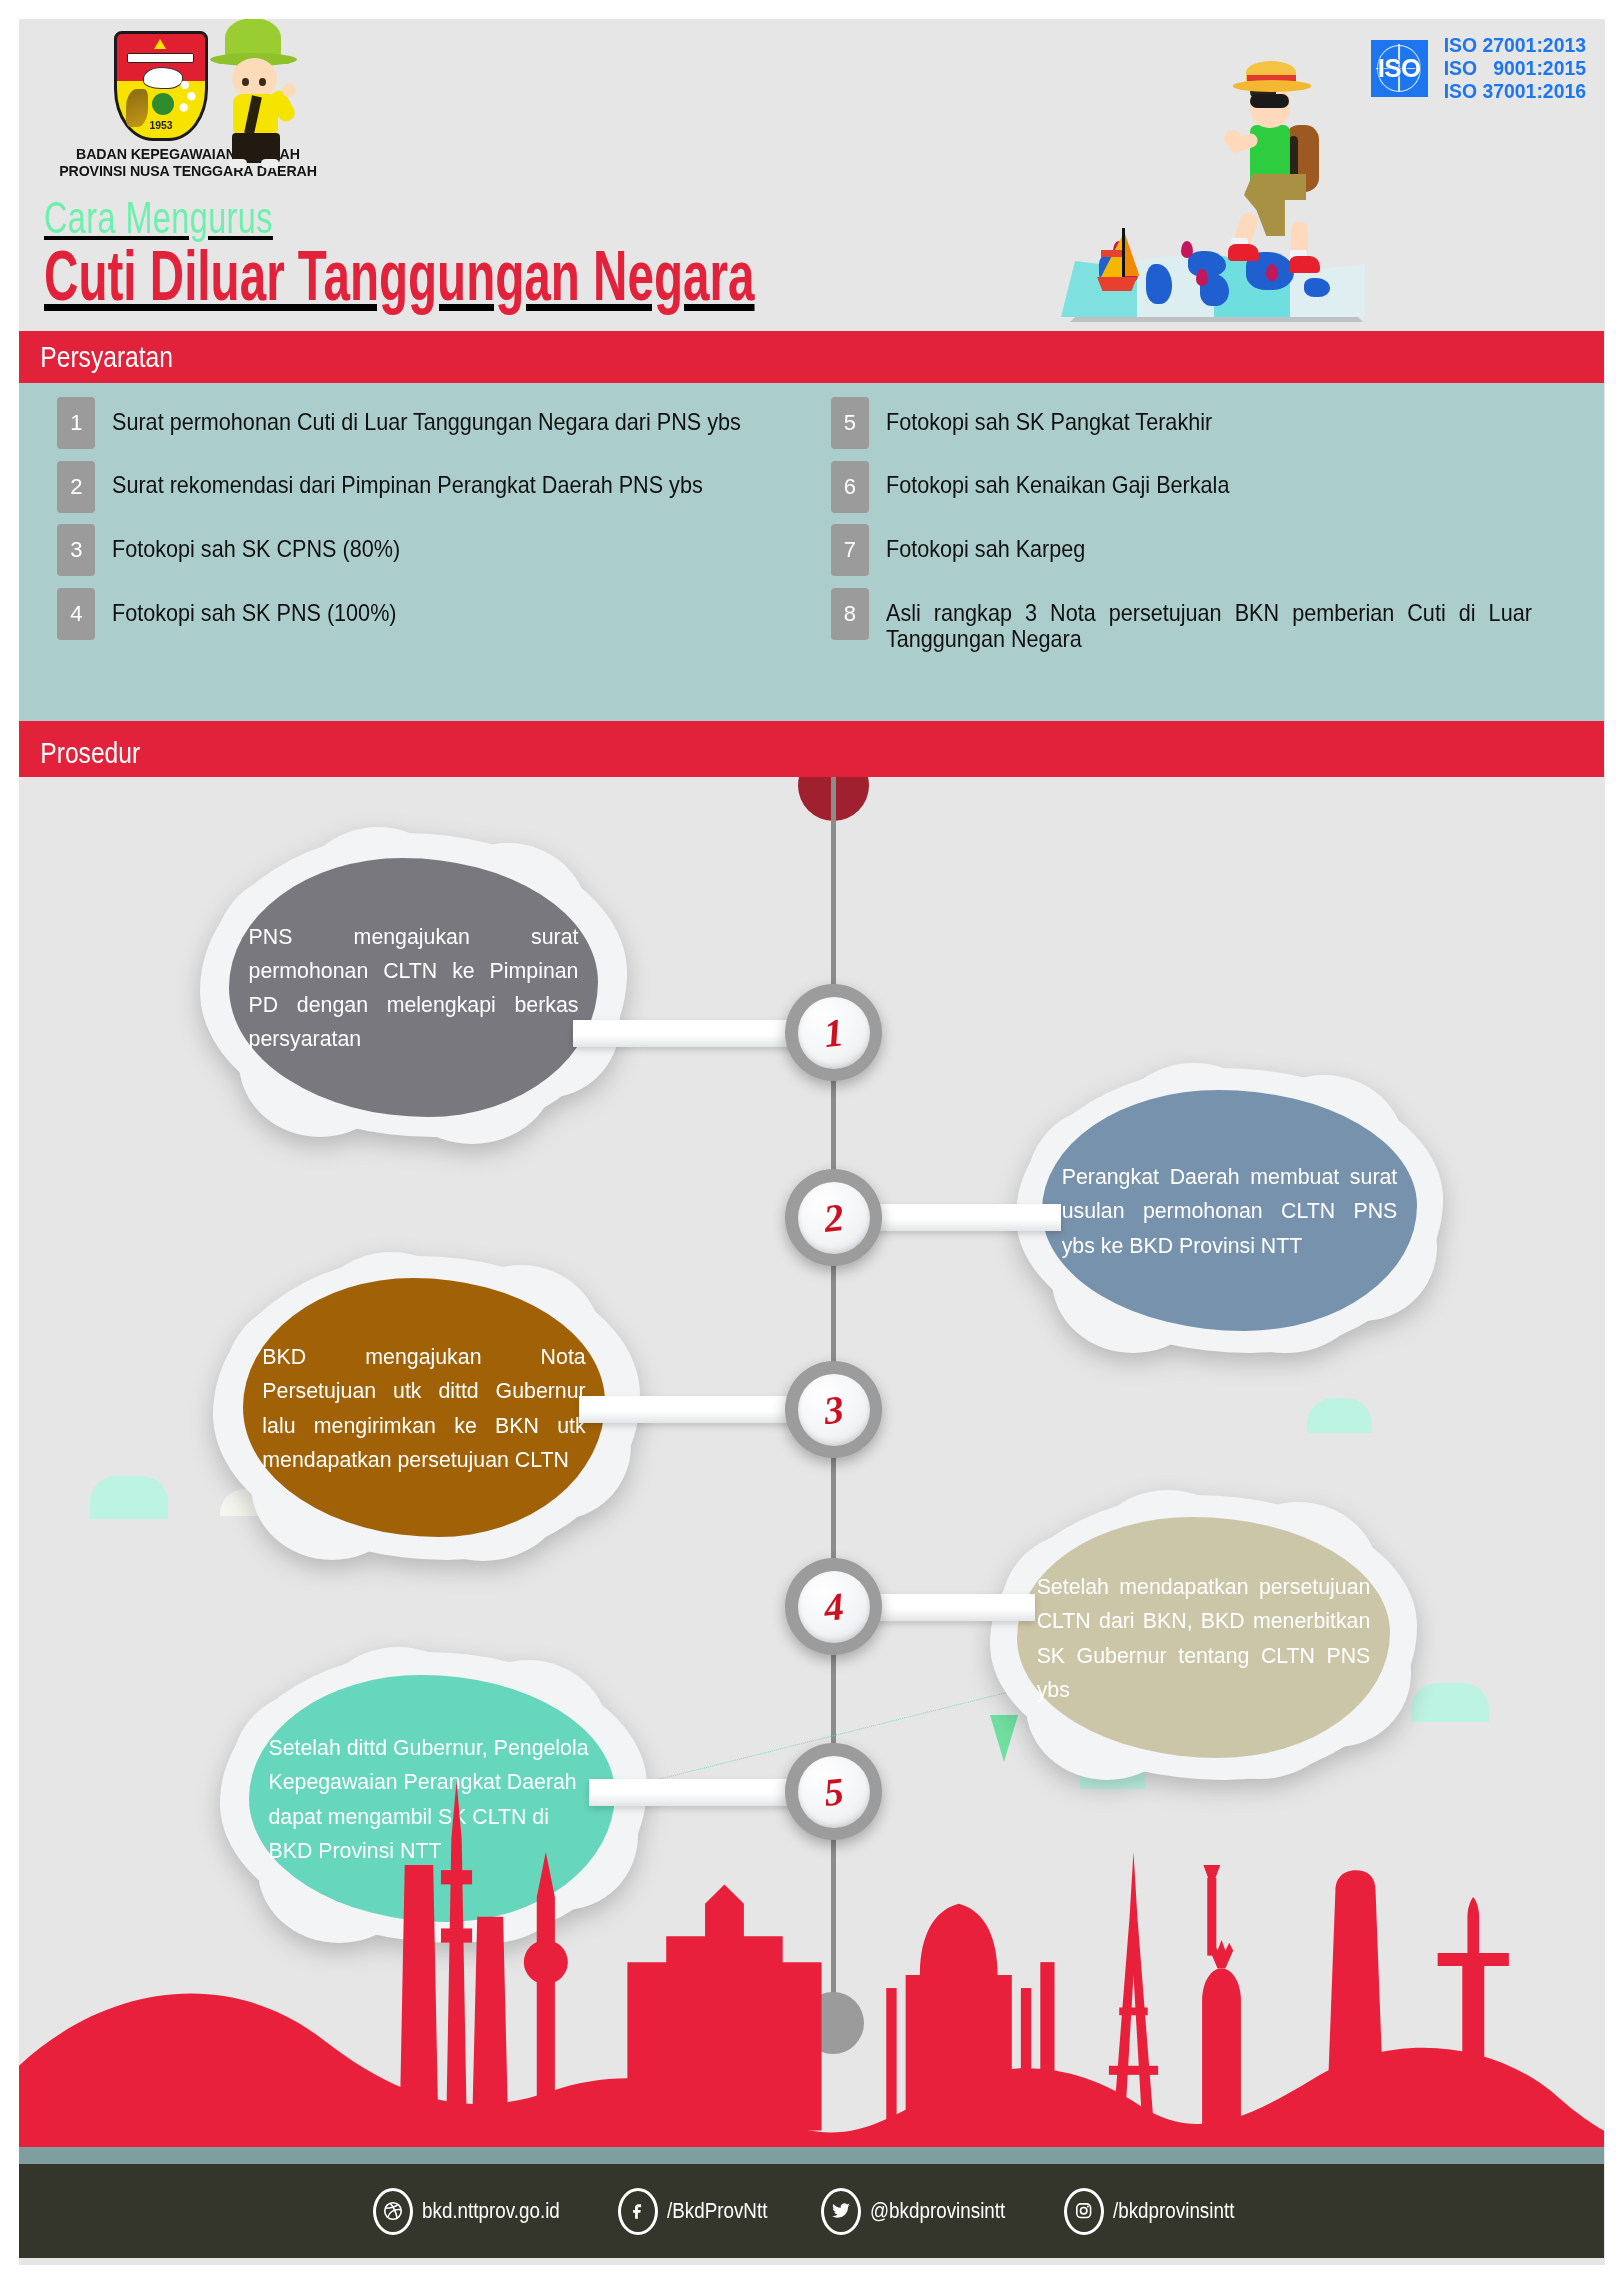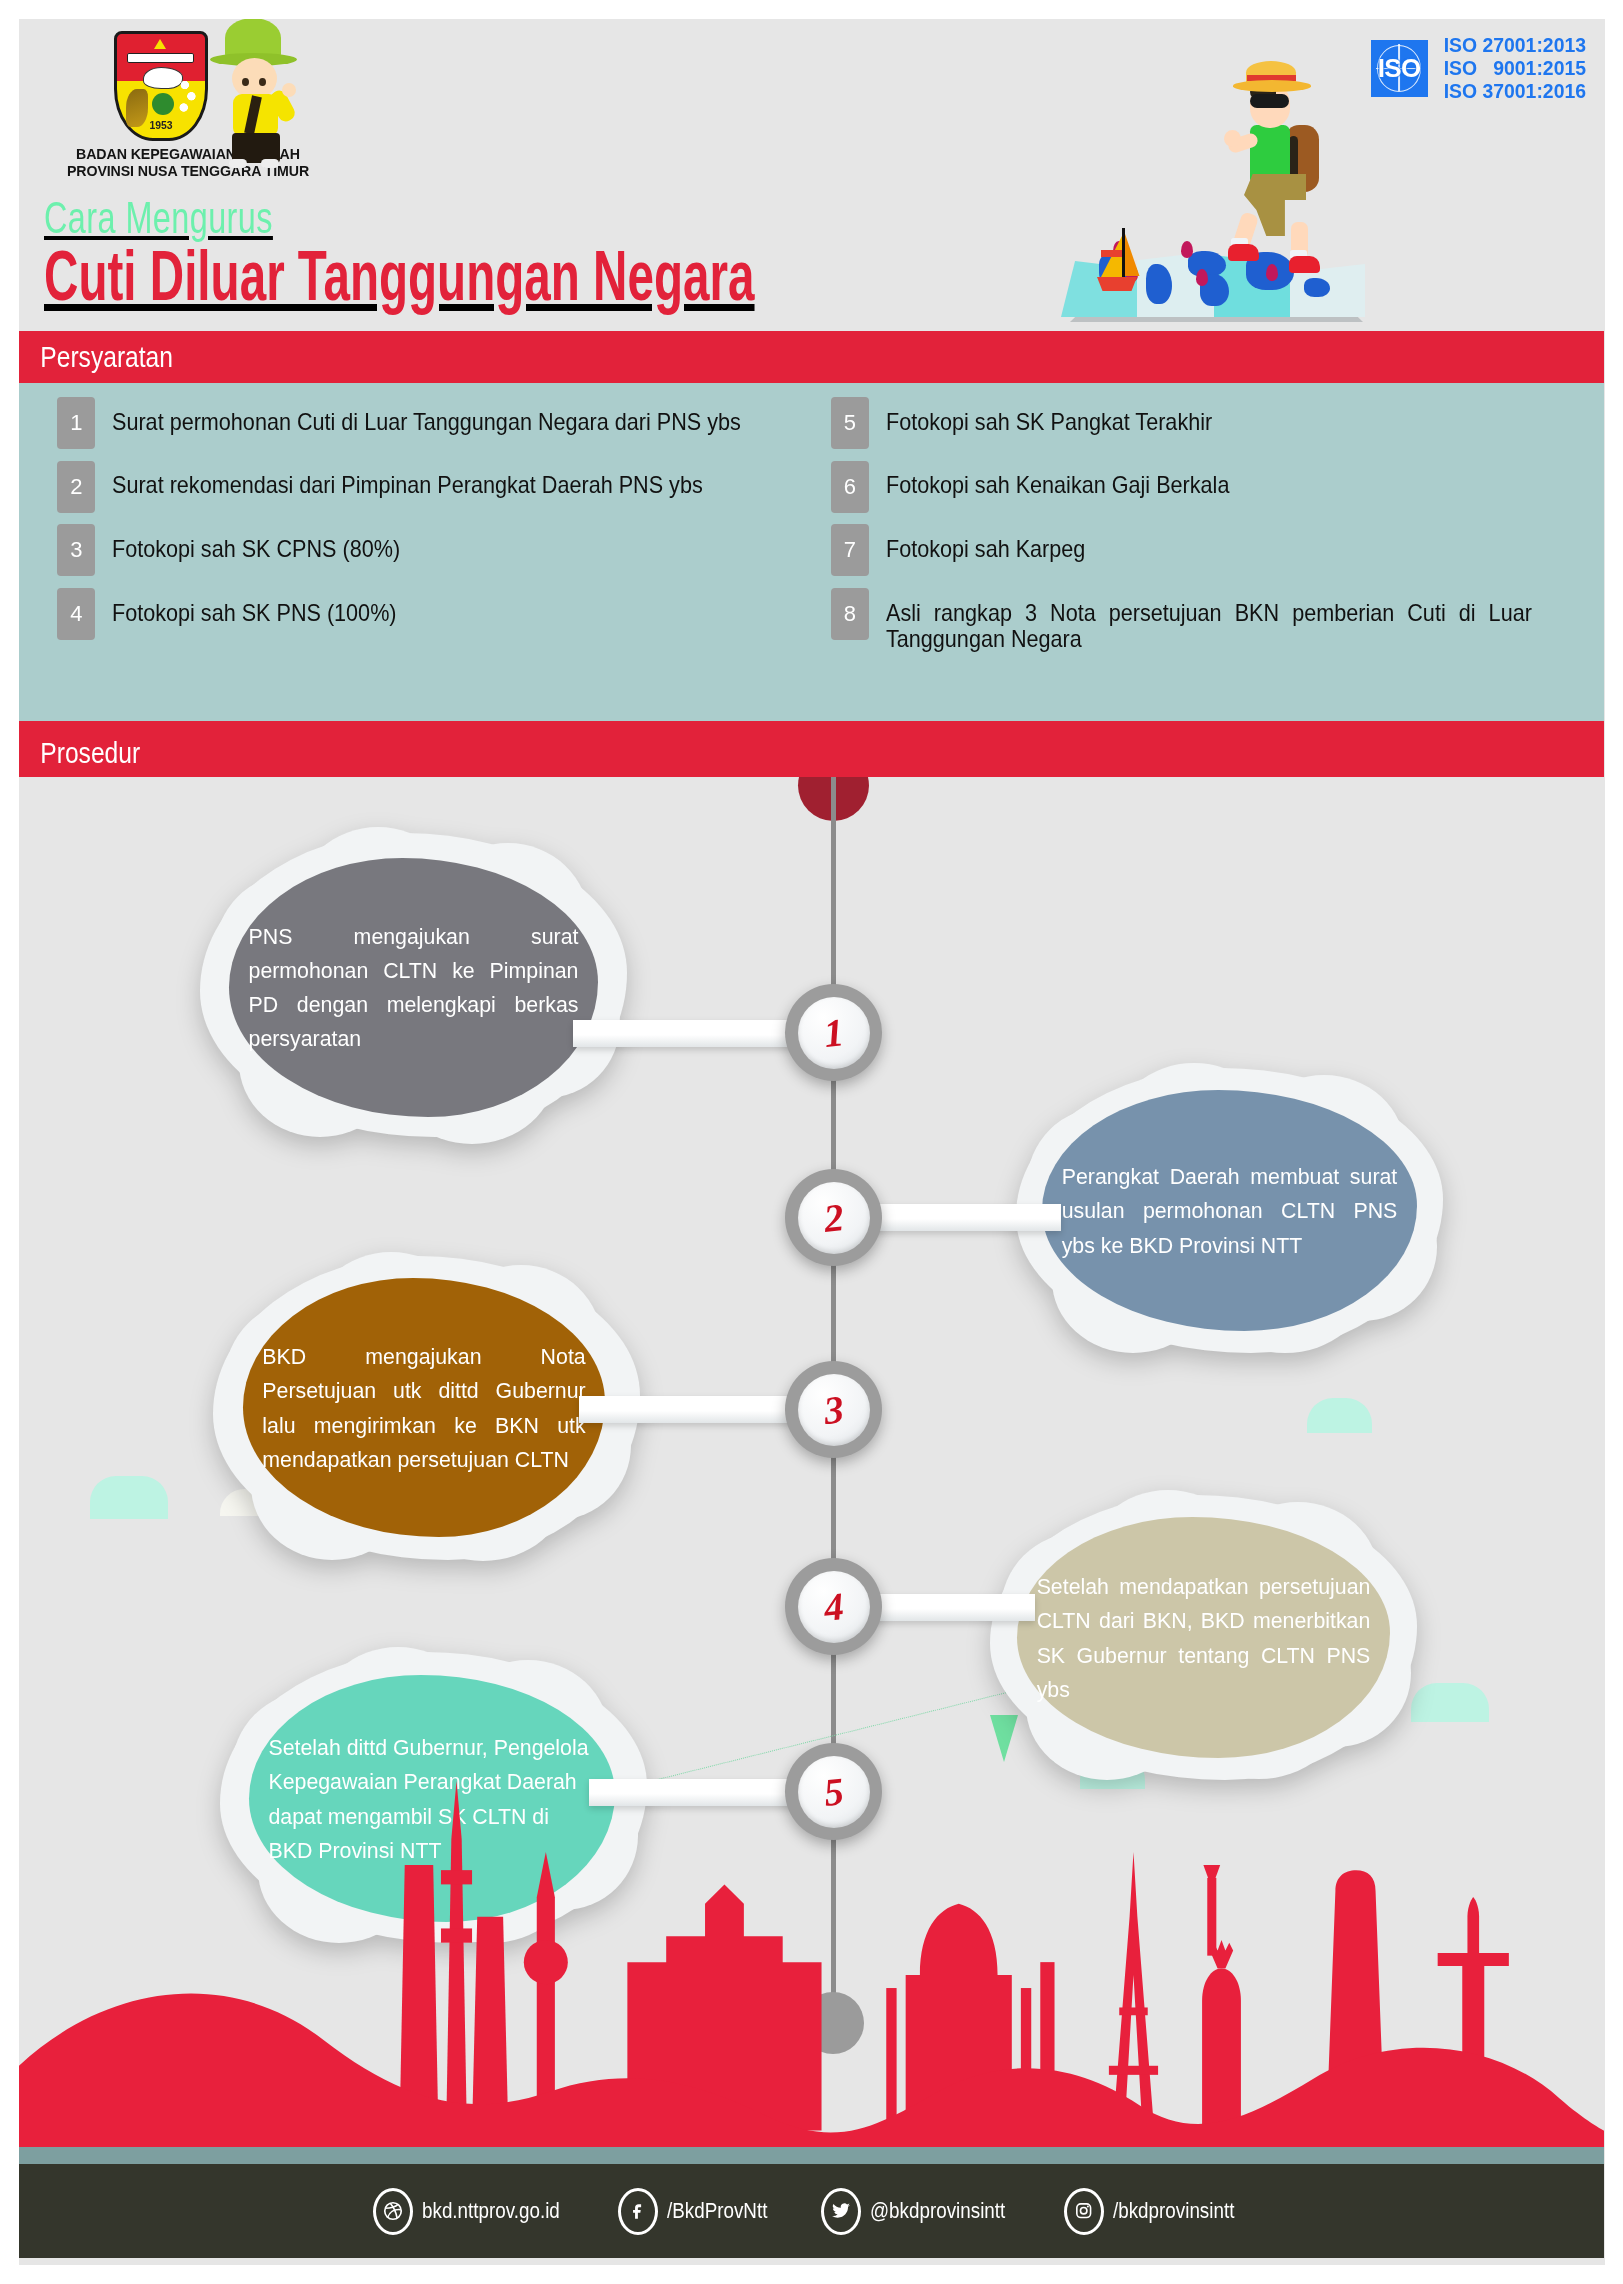--- a/index.html
+++ b/index.html
@@ -328,21 +328,21 @@
         <div class="crest-star"></div>
         <div class="crest-ribbon"></div>
         <div class="crest-dragon"></div>
         <div class="crest-wheat"></div>
         <div class="crest-tree"></div>
         <div class="crest-cotton"></div>
         <div class="crest-year">1953</div>
       </div>
       <div class="org-name">
         <div>BADAN KEPEGAWAIAN DAERAH</div>
-        <div>PROVINSI NUSA TENGGARA TIMUR</div>
+        <div>PROVINSI NUSA TENGGARA DAERAH</div>
       </div>
     </div>
 
     <div class="mascot">
       <div class="mascot-hat"></div>
       <div class="mascot-hat-brim"></div>
       <div class="mascot-head"></div>
       <div class="mascot-eye l"></div>
       <div class="mascot-eye r"></div>
       <div class="mascot-body"></div>

